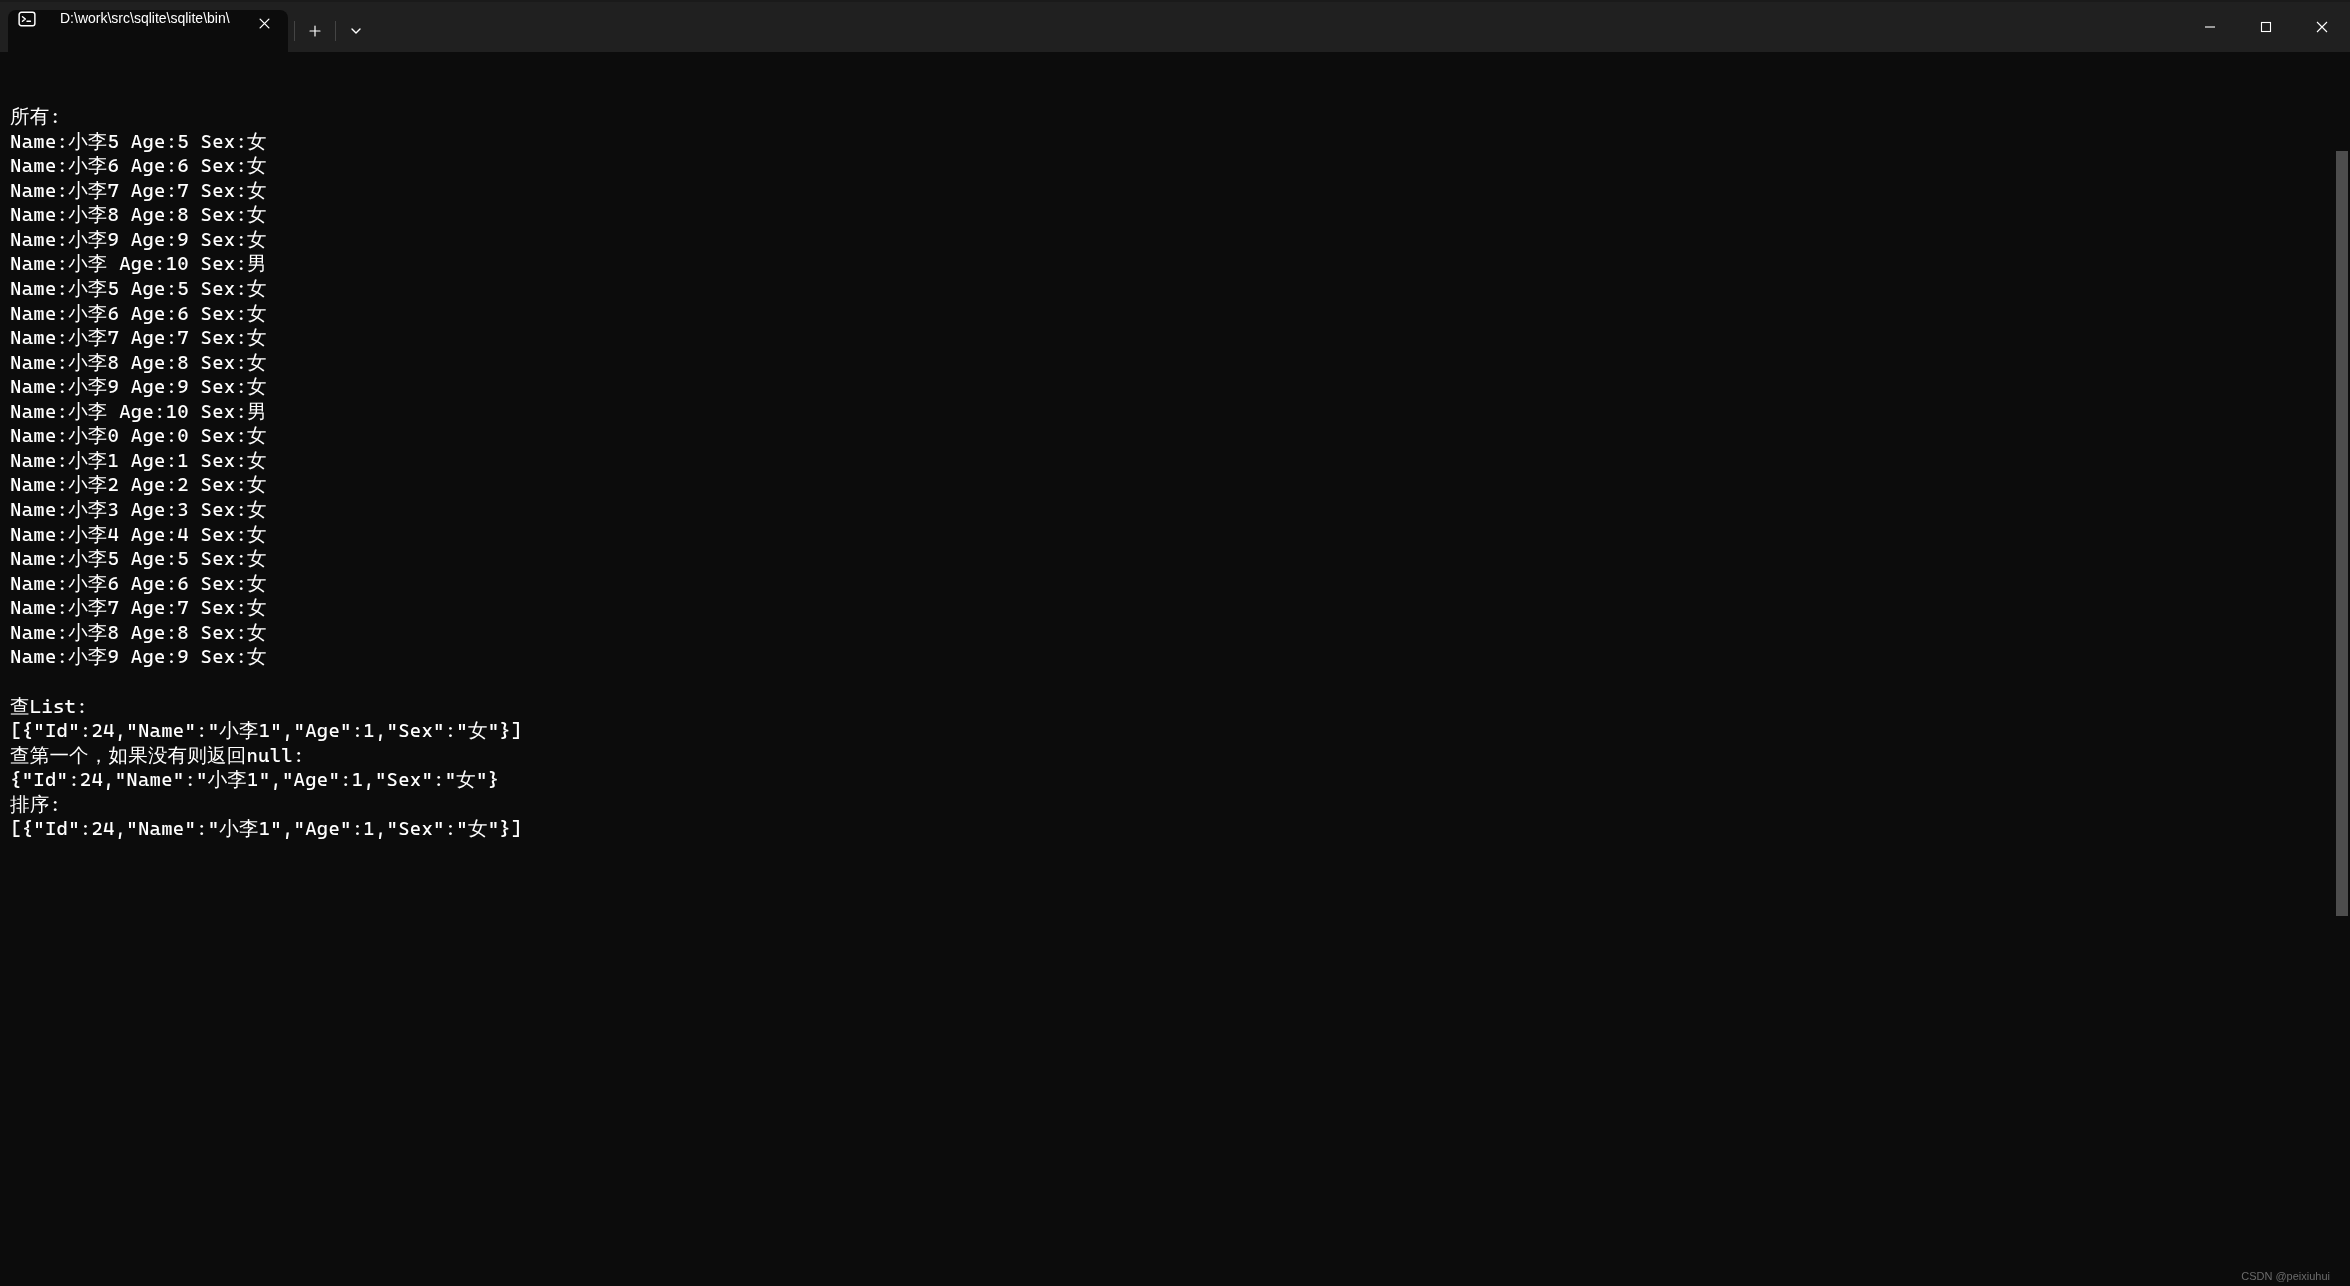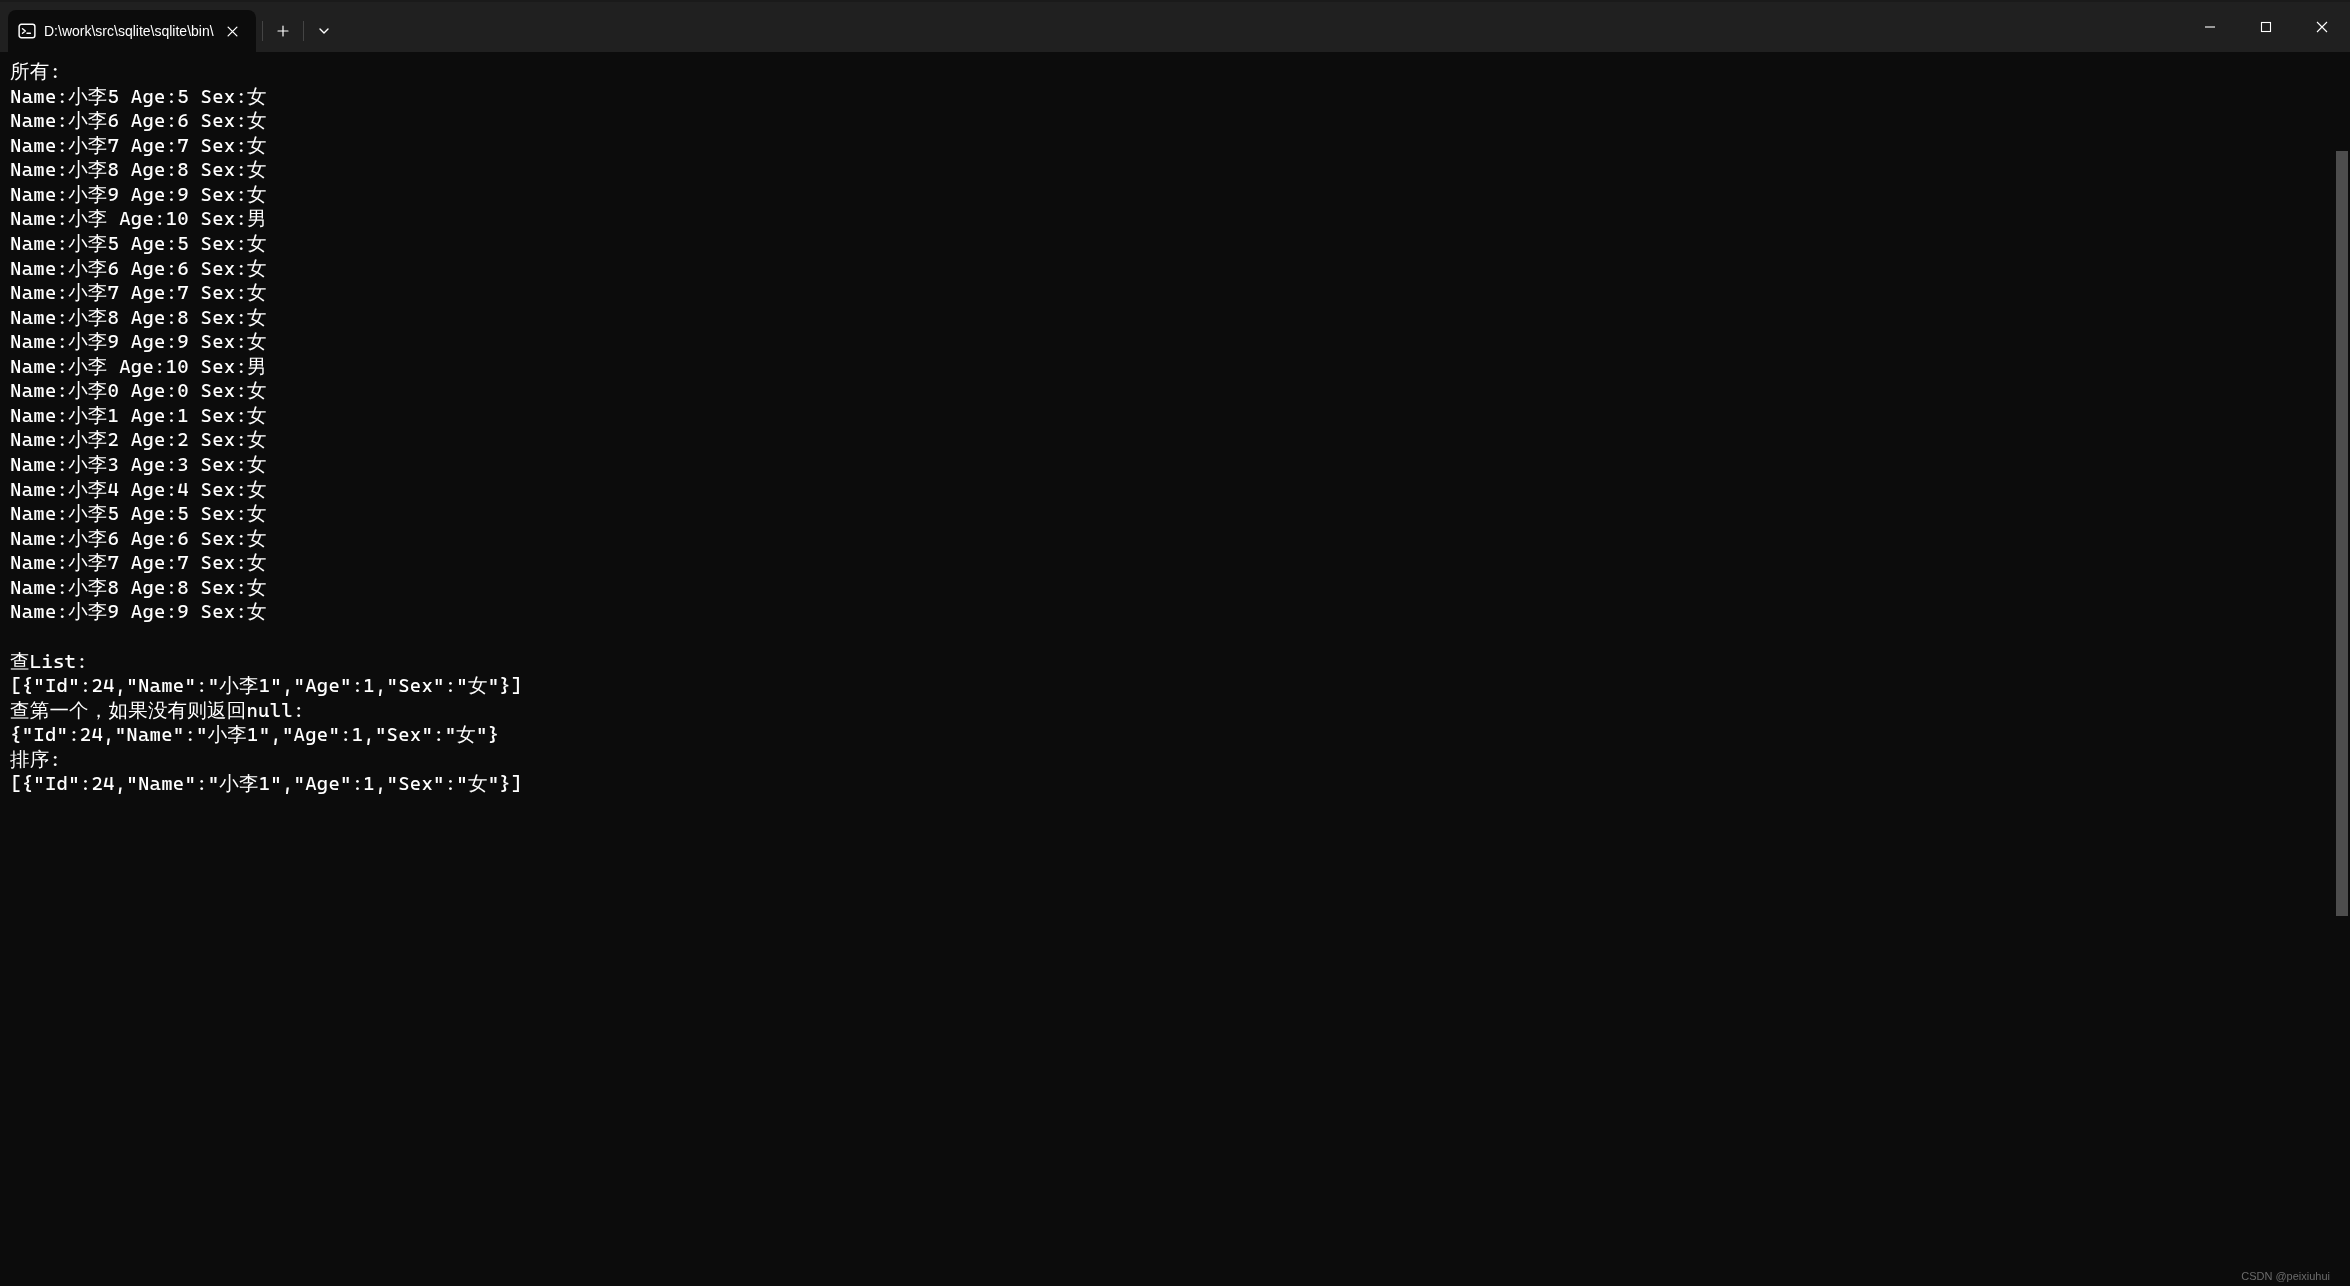--- a/index.html
+++ b/index.html
@@ -26,29 +26,30 @@
     }
     .tabs-area {
       display: flex;
       align-items: flex-end;
       flex: 1;
       padding-left: 8px;
       padding-top: 8px;
     }
     .tab {
       display: flex;
-      align-items: center;
+      align-items: flex-start;
       background: #0c0c0c;
       height: 42px;
       padding: 0 10px 0 10px;
       border-top-left-radius: 8px;
       border-top-right-radius: 8px;
       max-width: 300px;
       min-width: 230px;
       position: relative;
+      gap: 16px;
     }
     .tab-icon {
       width: 18px;
       height: 18px;
       display: flex;
       align-items: center;
       justify-content: center;
       margin-right: 8px;
       flex-shrink: 0;
     }
@@ -114,20 +115,21 @@
       overflow: hidden;
       position: relative;
     }
     .terminal-content {
       font-size: 19.5px;
       line-height: 1.26;
       color: #ffffff;
       white-space: pre;
       font-family: "Consolas", "Cascadia Mono", "Microsoft YaHei", monospace;
       letter-spacing: 0.2px;
+      margin-top: 45px;
     }
     .scrollbar {
       position: absolute;
       right: 2px;
       top: 0;
       width: 12px;
       height: 100%;
     }
     .scrollbar-thumb {
       position: absolute;

